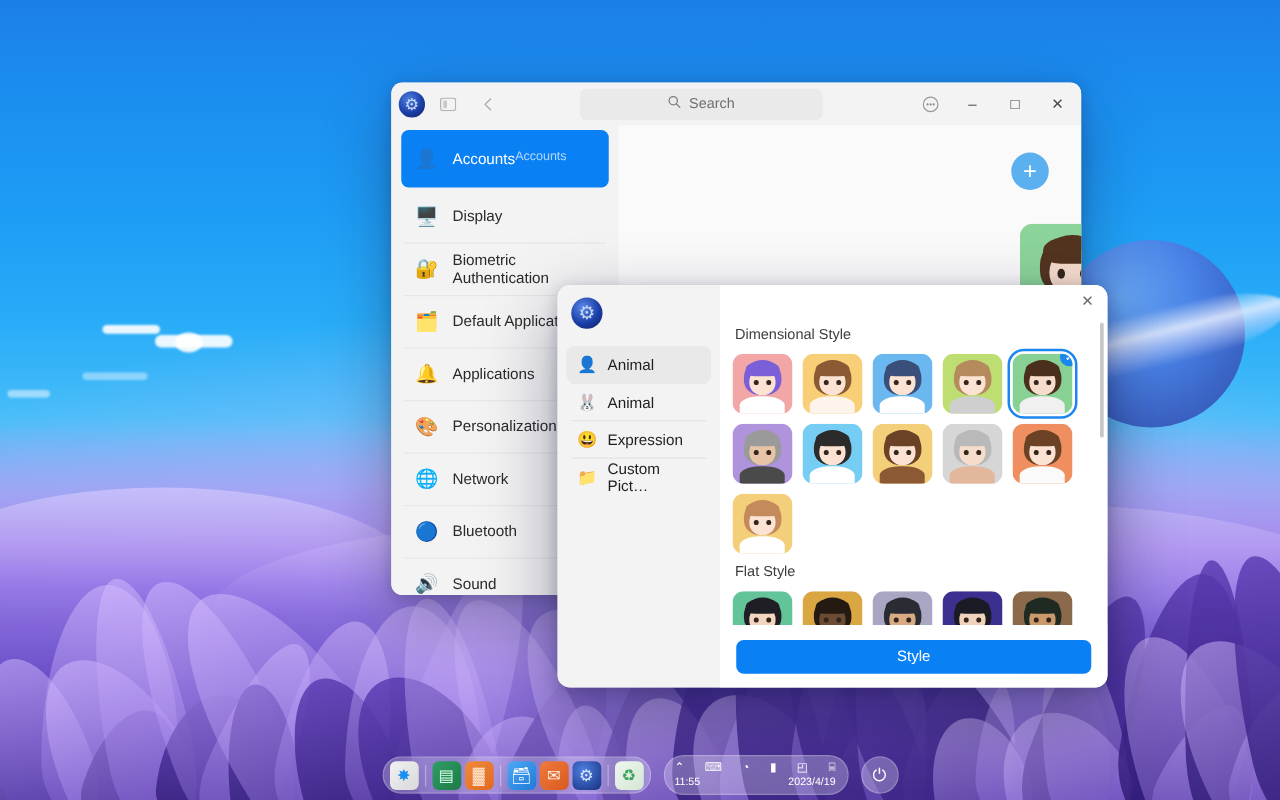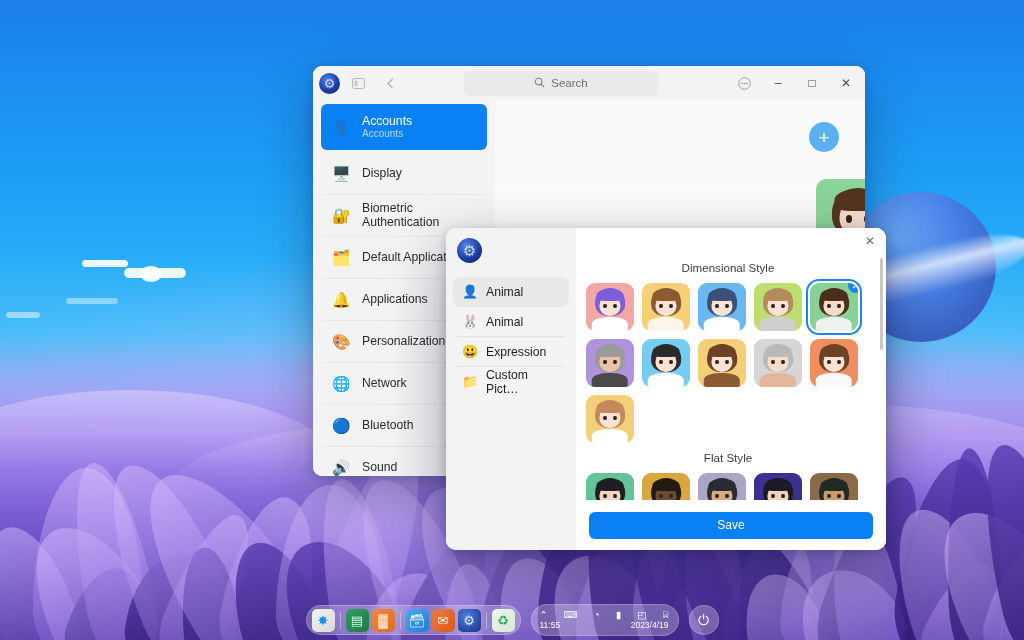--- a/index.html
+++ b/index.html
@@ -107,21 +107,21 @@
   }
   .side-item {
     height: 40px; display: flex; align-items: center; gap: 11px;
     padding: 0 11px; border-radius: 6px; margin-bottom: 1px;
     color: #2b2b2b; font-size: 12.2px; cursor: default; position: relative;
   }
   .side-item .ic { width: 19px; height: 19px; flex: none; font-size: 15px; line-height: 19px; text-align: center; }
   .side-item.active {
     background: #0a80f5; color: #fff; height: 46px; align-items: center; margin-bottom: 3px;
   }
-  .side-item.active .txtwrap { display: flex; flex-direction: column; line-height: 1.18; }
+  .side-item.active .txtwrap { display: flex; line-height: 1.18; }
   .side-item.active .sub { font-size: 10px; color: rgba(255,255,255,.68); }
   .side-sep { height: 1px; background: #e7e7e7; margin: 0 2px; }
 
   .content {
     flex: 1; background: #fafafa; position: relative; padding: 16px 18px;
   }
   .plus-btn {
     position: absolute; right: 26px; top: 22px; width: 30px; height: 30px;
     border-radius: 50%; background: #5bb0f0; color: #fff; border: none;
     display: flex; align-items: center; justify-content: center;
@@ -166,21 +166,21 @@
   .cat .ic { width: 16px; text-align: center; font-size: 13px; }
   .cat.sel { background: #e9e9e9; }
   .cat-sep { height: 1px; background: #e4e4e4; margin: 0 4px; }
 
   .dlg-right { flex: 1; display: flex; flex-direction: column; position: relative; background: #fff; }
   .dlg-close {
     position: absolute; right: 5px; top: 3px; width: 22px; height: 20px;
     border: none; background: transparent; color: #6a6a6a; font-size: 12px;
     display: flex; align-items: center; justify-content: center; cursor: default; z-index: 4;
   }
-  .dlg-scroll { flex: 1; overflow: hidden; padding: 33px 18px 8px 10px; position: relative; text-align: center; }
+  .dlg-scroll { flex: 1; overflow: hidden; padding: 33px 18px 8px 10px; position: relative; }
   .sec-title { font-size: 11.6px; color: #3c3c3c; margin: 0 0 9px 2px; }
   .sec-title.flat { margin-top: 8px; }
   .grid { display: grid; grid-template-columns: repeat(5, 48px); gap: 8px; }
   .tile {
     width: 48px; height: 48px; border-radius: 9px; overflow: hidden;
     position: relative; cursor: default;
   }
   .tile.selected { outline: 2px solid #1a86f0; outline-offset: 2px; border-radius: 9px; }
   .tile .check {
     position: absolute; right: -5px; top: -5px; width: 15px; height: 15px;
@@ -591,21 +591,21 @@
                   <i class="hairF" style="background:#1f2a22"></i>
                   <i class="eyeL"></i>
                   <i class="eyeR"></i>
                 </div>
               </div>
             </div>
           </div>
         <div class="scrollbar"></div>
       </div>
       <div class="dlg-actions">
-        <button class="btn save">Save</button>
+        <button class="btn save">Style</button>
       </div>
     </div>
   </div>
 
   <div id="taskbar">
     <div class="tb-group" id="tb-apps">
         <div class="tb-icon" style="background: linear-gradient(135deg, rgb(242, 242, 242), rgb(216, 216, 216)); color: rgb(27, 142, 240);">✸</div>
         <div class="tb-div"></div>
         <div class="tb-icon" style="background: linear-gradient(135deg, rgb(47, 158, 99), rgb(29, 122, 72)); color: rgb(216, 255, 232);">▤</div>
         <div class="tb-icon" style="background: linear-gradient(135deg, rgb(240, 138, 60), rgb(224, 106, 34)); color: rgb(255, 230, 207);">▓</div>

